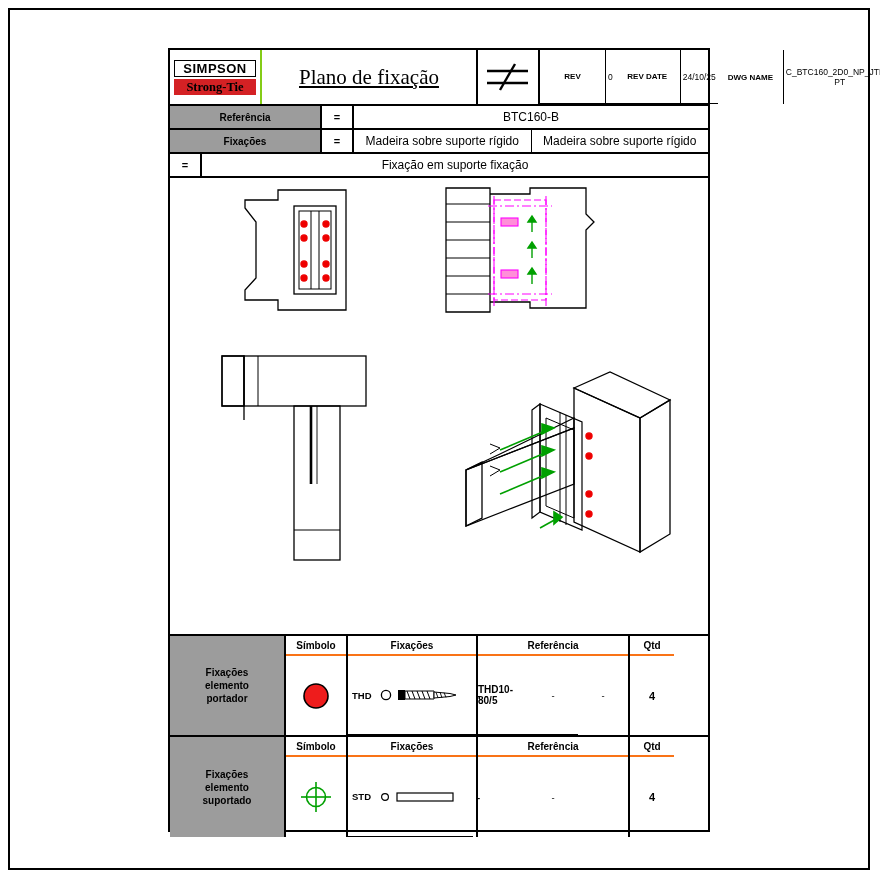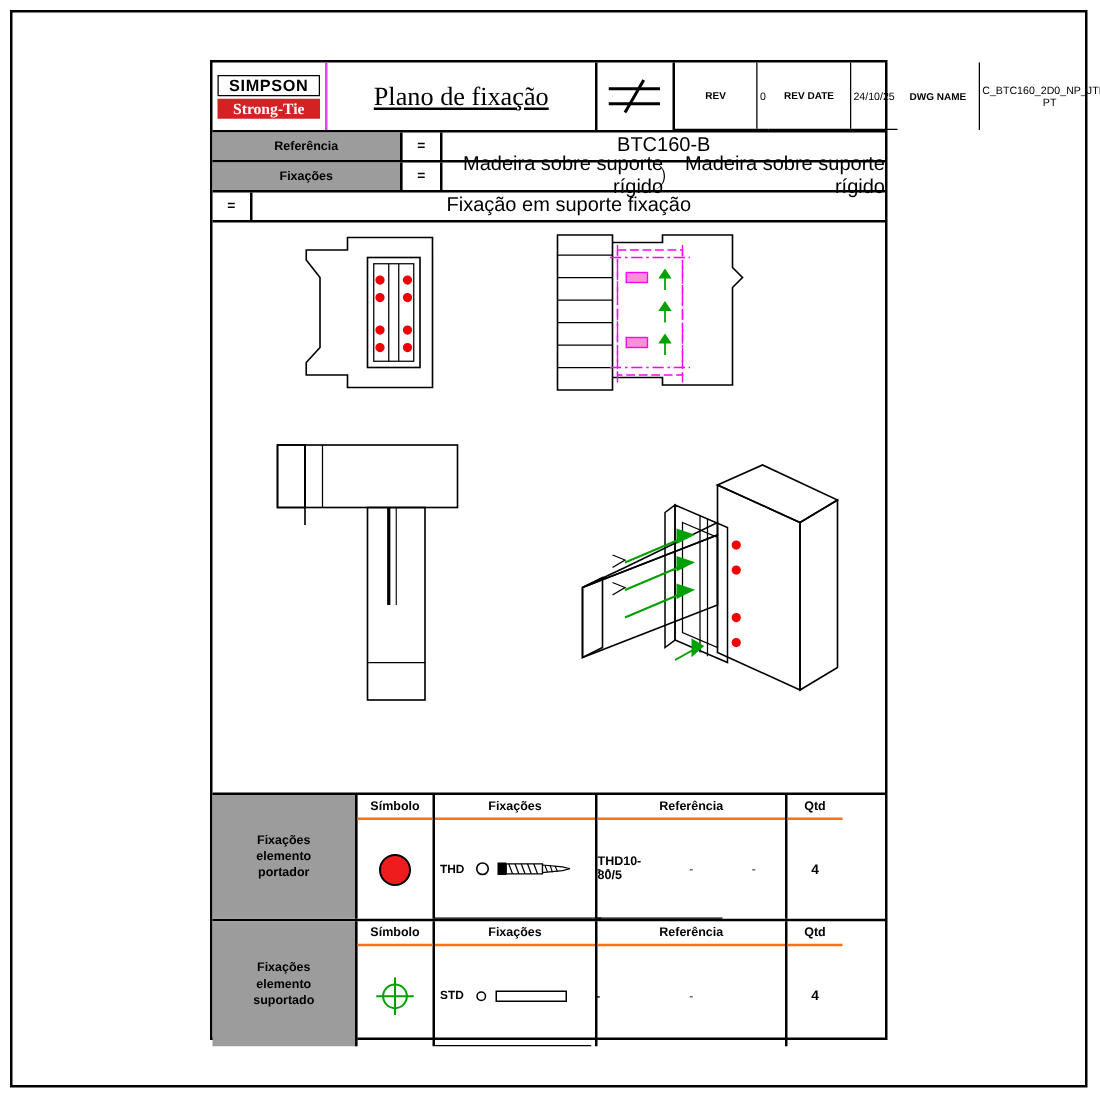--- a/index.html
+++ b/index.html
@@ -41,41 +41,41 @@
 
   
   .titleblock {
     display: flex;
     height: 56px;
     border-bottom: 2px solid #000;
     box-sizing: border-box;
   }
   .logo-cell {
     width: 92px;
-    border-right: 2px solid #d946ef;
+    border-right: 2px solid #84cc16;
     box-sizing: border-box;
     display: flex;
     flex-direction: column;
     justify-content: center;
     padding: 3px 4px;
     gap: 2px;
   }
   .logo-simpson {
     border: 1.5px solid #000;
     font-weight: bold;
     font-size: 13px;
     text-align: center;
     letter-spacing: 0.5px;
     line-height: 15px;
     background: #fff;
     color: #000;
   }
   .logo-strongtie {
     background: #d42124;
-    color: #ffffff;
+    color: #000000;
     font-weight: bold;
     font-size: 12.5px;
     text-align: center;
     line-height: 16px;
     font-family: "Liberation Serif", serif;
   }
   .title-cell {
     flex: 1;
     display: flex;
     align-items: center;
@@ -158,28 +158,27 @@
     display: flex;
     align-items: center;
     justify-content: center;
   }
   .info-vals {
     flex: 1;
     display: flex;
   }
   .info-val {
     flex: 1;
-    font-size: 16px;
-    display: flex;
-    align-items: center;
-    justify-content: center;
-    text-align: right;
+    font-size: 12px;
+    display: flex;
+    align-items: center;
+    justify-content: center;
+    text-align: left;
     border-right: 1px solid #000;
     box-sizing: border-box;
-    border-radius: 11px;
   }
   .info-val:last-child { border-right: none; }
 
   
   .drawing-area {
     position: relative;
     height: 458px;
     border-bottom: 2px solid #000;
     box-sizing: border-box;
     overflow: hidden;

